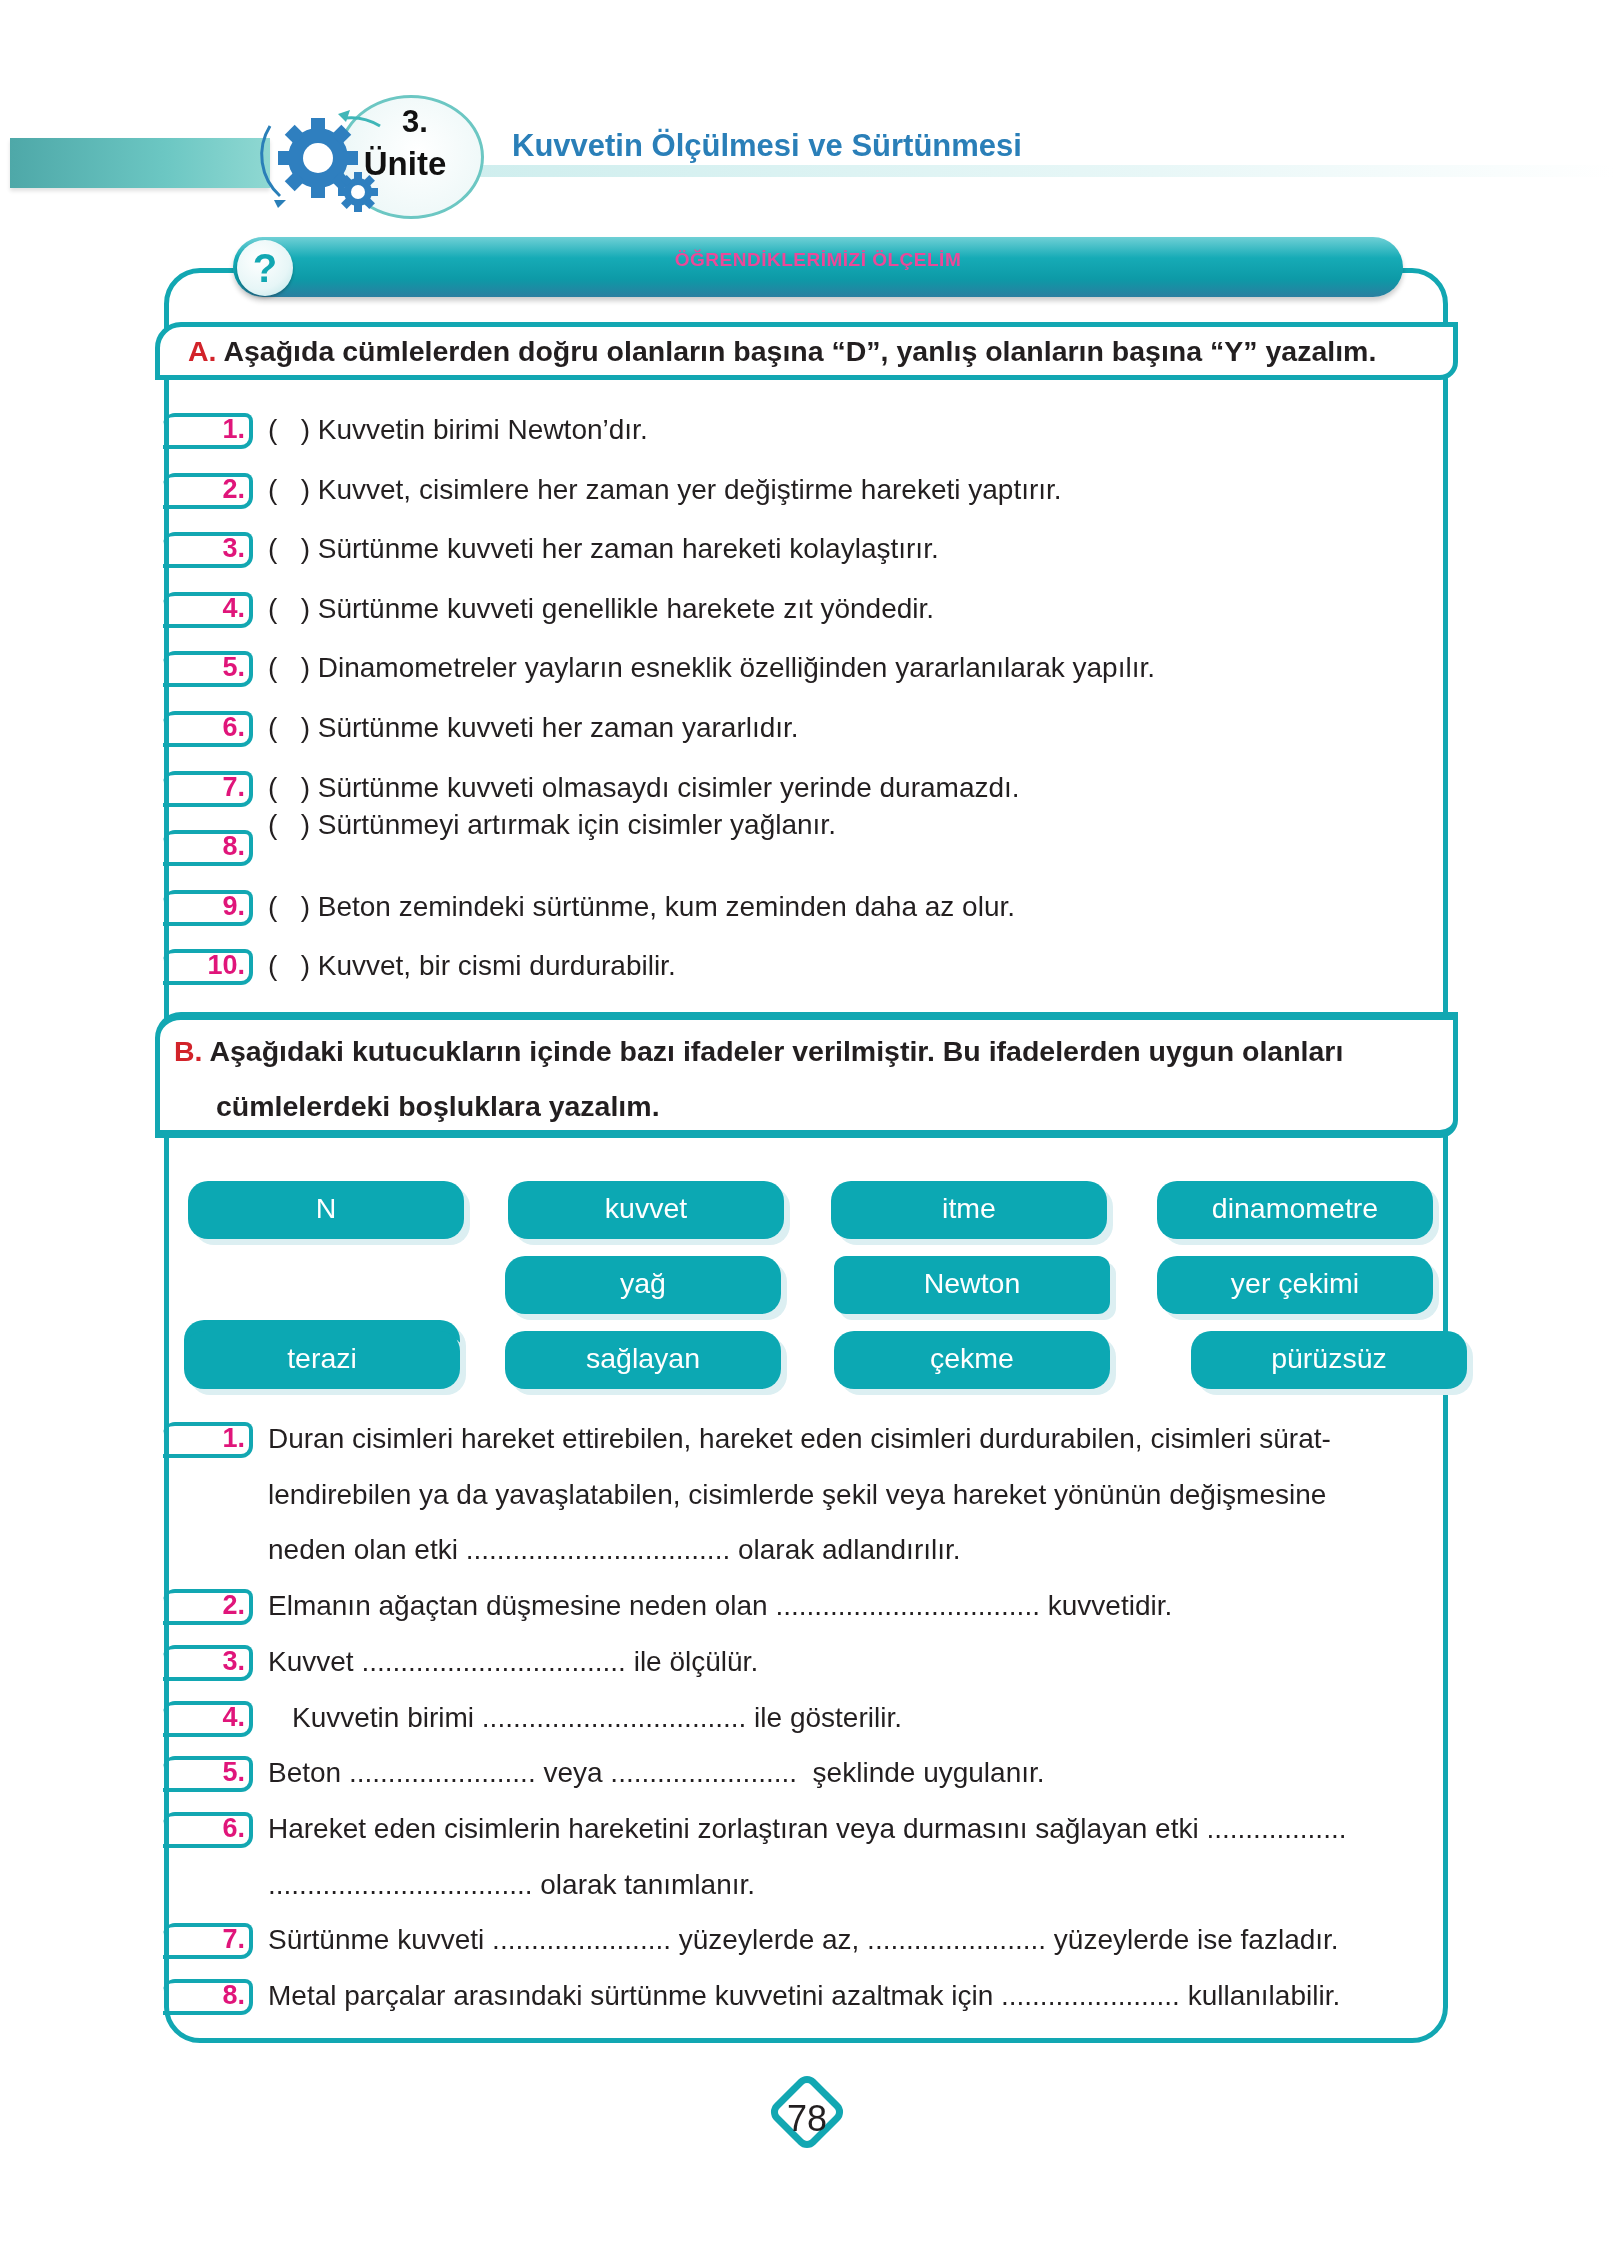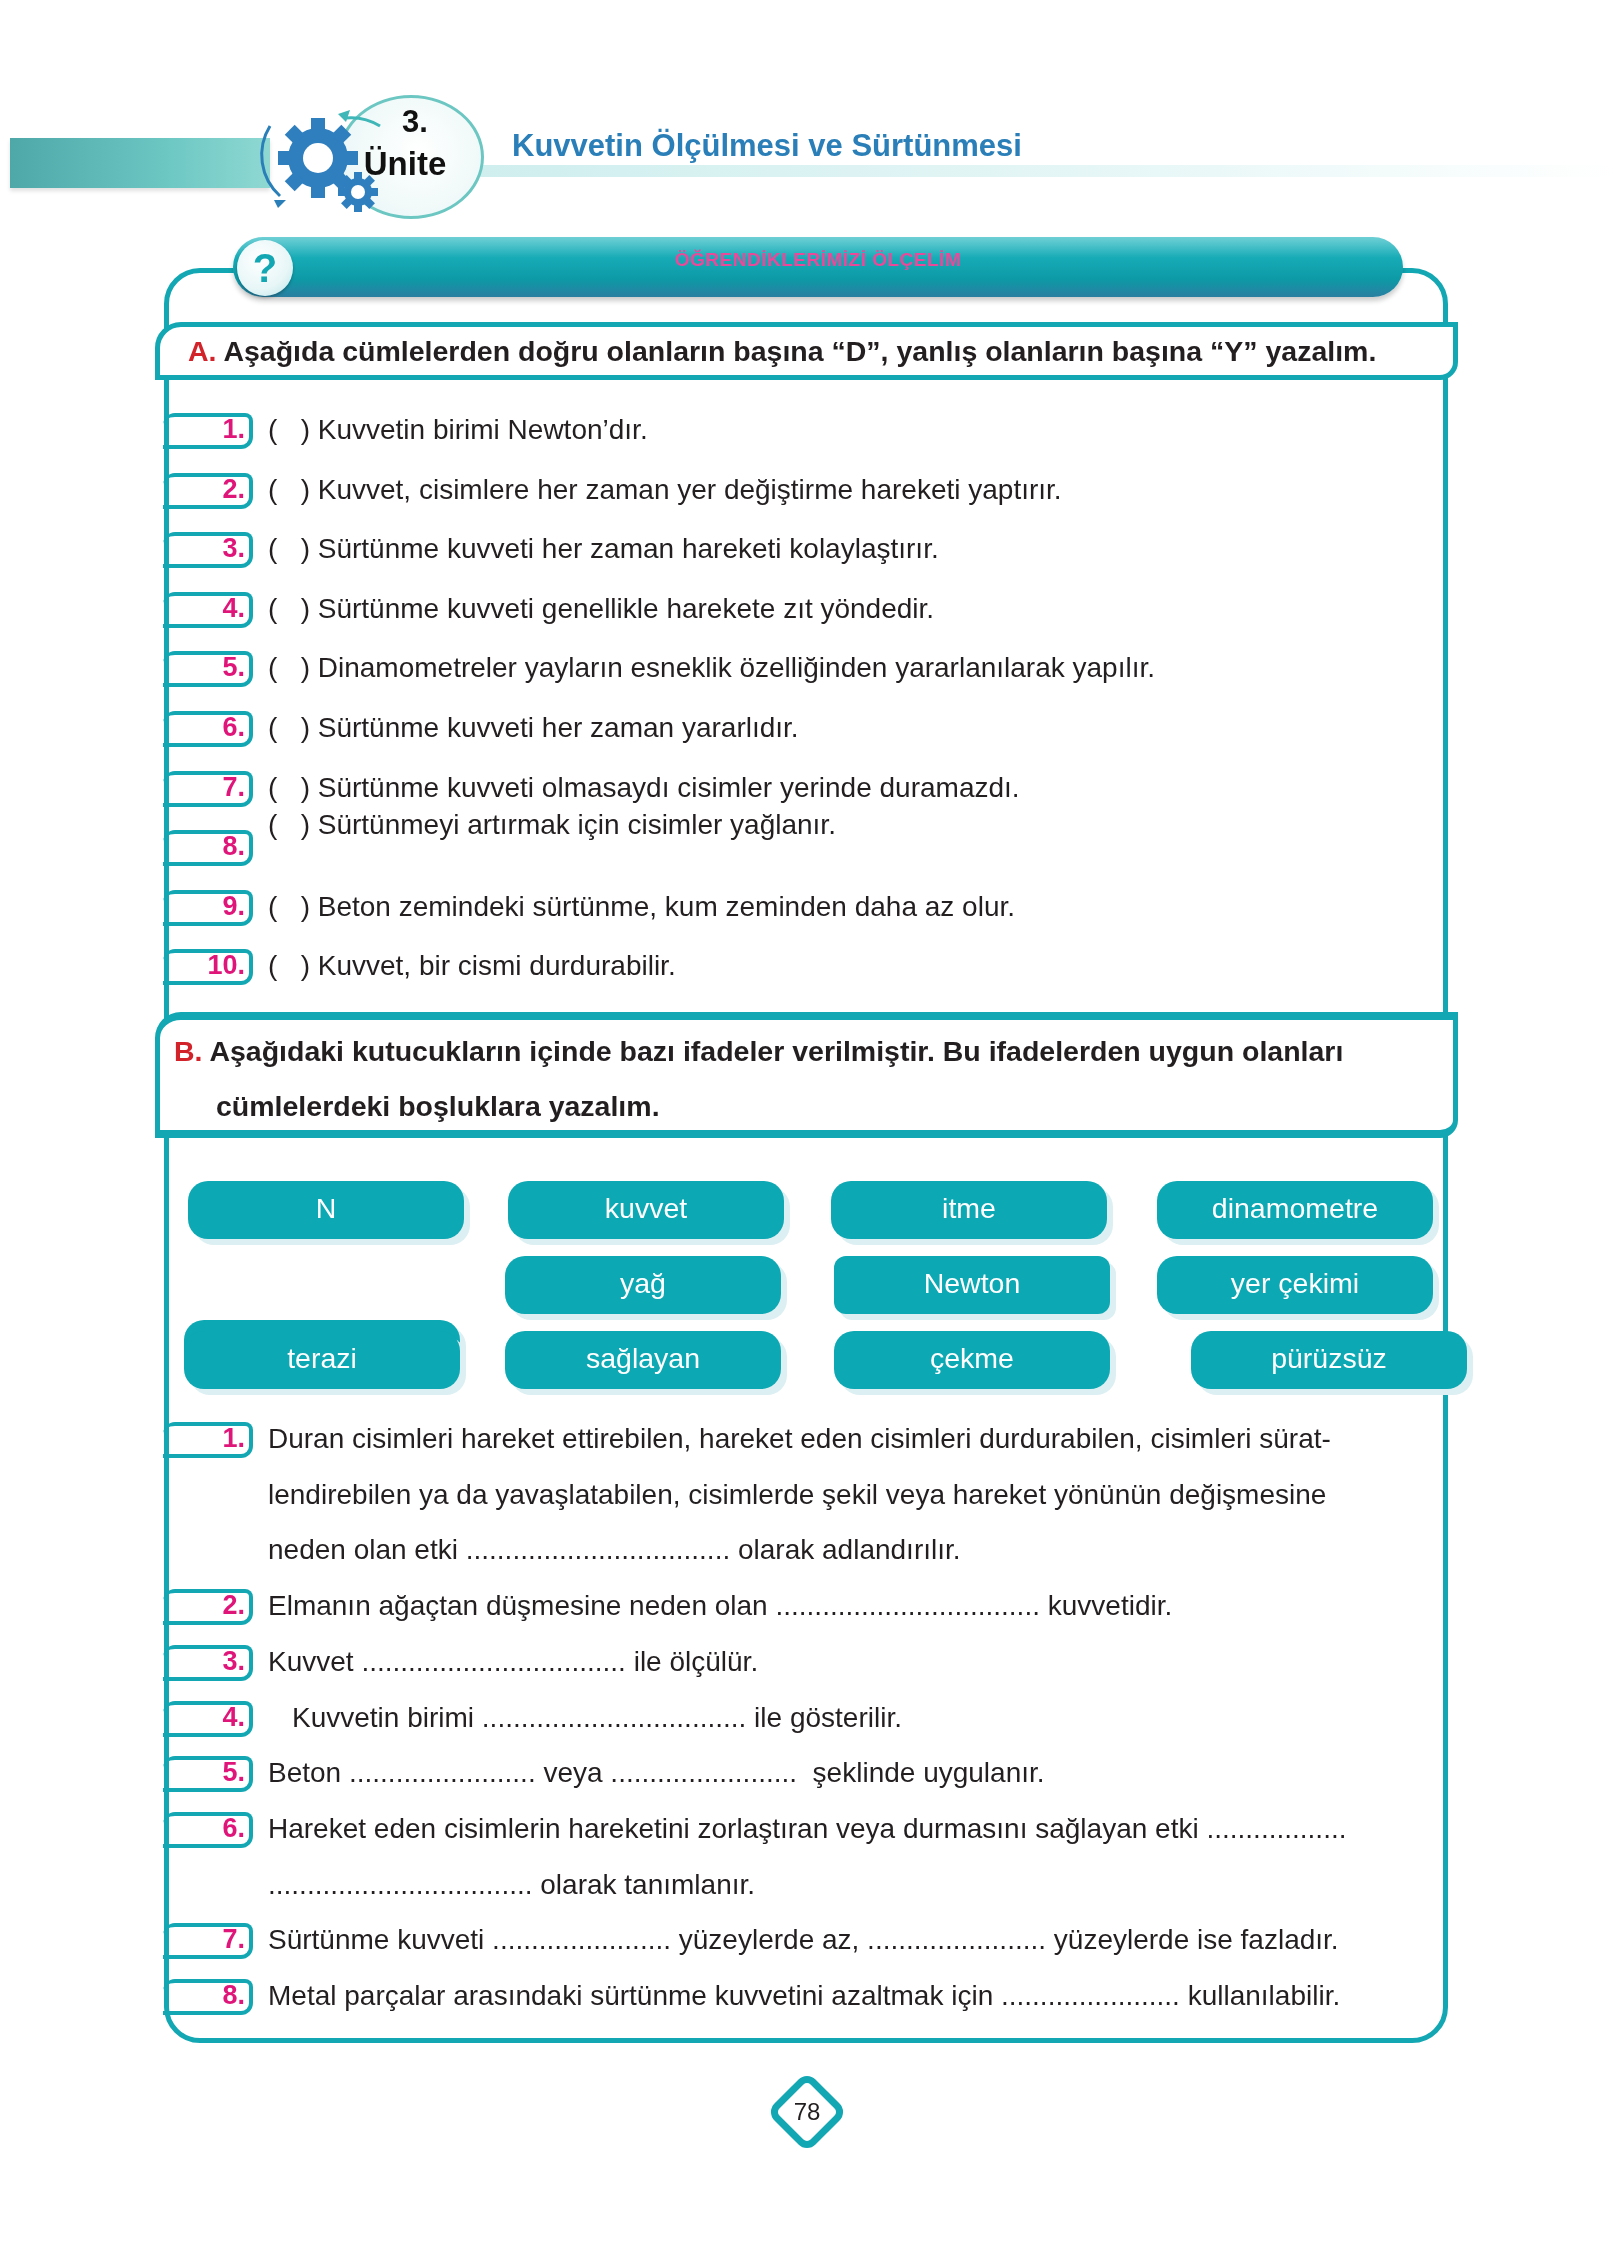--- a/index.html
+++ b/index.html
@@ -50,21 +50,21 @@
   .item-text { font-size:28px; color:#231f20; white-space:pre; }
 
   
   .chip { width:276px; height:58px; border-radius:20px; background:#0ca8b3;
     box-shadow:6px 6px 0 #dceff2; color:#fff; font-size:28.5px; text-align:center;
     line-height:54px; }
 
   
   .page-diamond { left:778px; top:2083px; width:58px; height:58px; transform:rotate(45deg);
     border:7px solid #12a7b2; border-radius:12px; background:#fff; box-sizing:border-box; }
-  .page-num { left:770px; top:2098px; width:74px; text-align:center; font-size:24px; color:#231f20; }
+  .page-num { left:770px; top:2098px; width:74px; text-align:center; font-size:36px; color:#231f20; }
 </style>
 </head>
 <body>
 
 <div class="abs unit-bar"></div>
 <div class="abs unit-line"></div>
 <div class="abs unit-circle"></div>
 <svg class="abs gears" viewBox="0 0 150 120">
   <path d="M40 100 A55 55 0 0 1 30 30" fill="none" stroke="#2a7fb8" stroke-width="3"></path>
   <polygon points="34,104 46,104 38,112" fill="#2a7fb8"></polygon>

